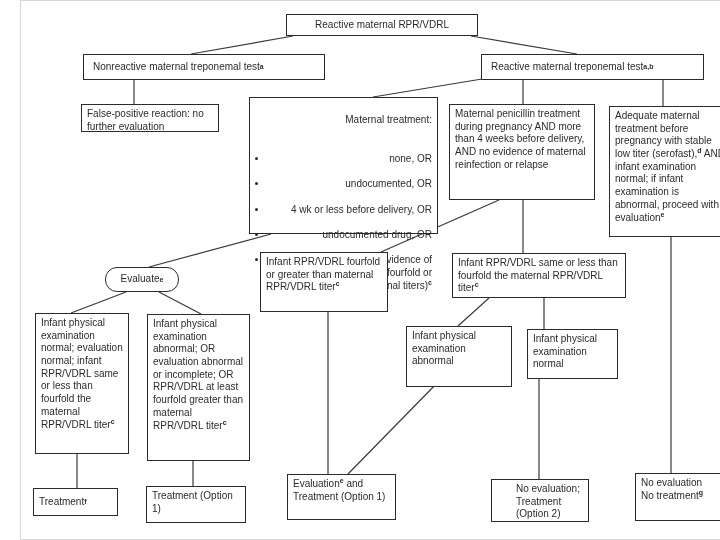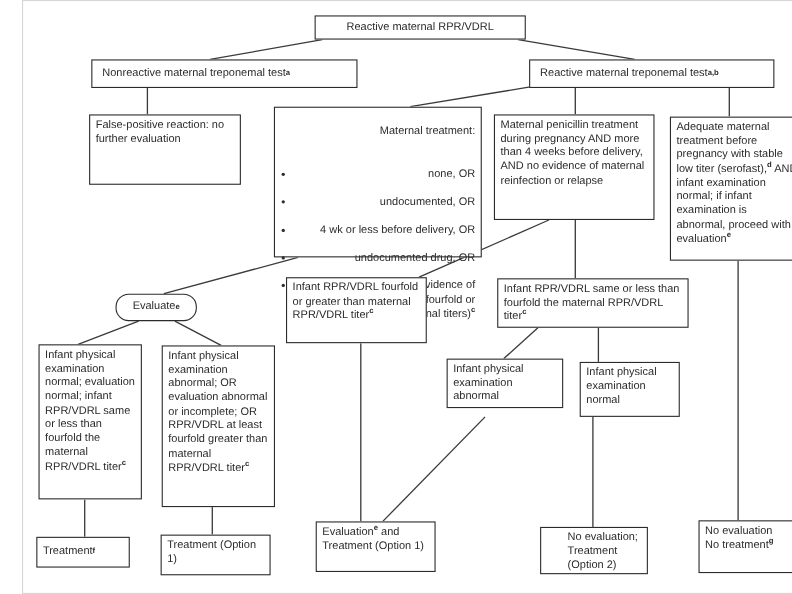--- a/index.html
+++ b/index.html
@@ -50,21 +50,21 @@
     <line x1="523" y1="297" x2="523" y2="328"></line>
     <line x1="650" y1="236" x2="650" y2="472"></line>
   </svg>
 
   <div class="node center" style="left:265px;top:13px;width:192px;height:22px;">Reactive maternal RPR/VDRL</div>
 
   <div class="node vcenter" style="left:460px;top:53px;width:223px;height:26px;padding:0 9px;">Reactive maternal treponemal test<sup>a,b</sup></div>
 
   <div class="node vcenter" style="left:62px;top:53px;width:242px;height:26px;padding:0 9px;">Nonreactive maternal treponemal test<sup>a</sup></div>
 
-  <div class="node" style="left:60px;top:103px;width:138px;height:64px;">False-positive reaction: no further evaluation</div>
+  <div class="node" style="left:60px;top:103px;width:138px;height:28px;">False-positive reaction: no further evaluation</div>
 
   <div class="node" style="left:228px;top:96px;width:189px;height:137px;text-align:right;">
     <div class="mt-title">Maternal treatment:</div>
     <ul class="mt-list">
       <li>none,  OR</li>
       <li>undocumented, OR</li>
       <li>4 wk or less before delivery, OR</li>
       <li>undocumented drug, OR</li>
       <li>maternal evidence of reinfection/relapse (fourfold or greater increase in maternal titers)<sup>c</sup></li>
     </ul>
@@ -77,21 +77,21 @@
   <div class="node center" style="left:84px;top:266px;width:74px;height:25px;border-radius:12px;">Evaluate<sup>e</sup></div>
 
   <div class="node" style="left:239px;top:251px;width:128px;height:60px;">Infant RPR/VDRL fourfold or greater than maternal RPR/VDRL titer<sup>c</sup></div>
 
   <div class="node" style="left:431px;top:252px;width:174px;height:45px;">Infant RPR/VDRL same or less than fourfold the maternal RPR/VDRL titer<sup>c</sup></div>
 
   <div class="node" style="left:14px;top:312px;width:94px;height:141px;">Infant physical examination normal; evaluation normal; infant RPR/VDRL same or less than fourfold the maternal RPR/VDRL titer<sup>c</sup></div>
 
   <div class="node" style="left:126px;top:313px;width:103px;height:147px;">Infant physical examination abnormal; OR evaluation abnormal or incomplete; OR RPR/VDRL at least fourfold greater than maternal RPR/VDRL titer<sup>c</sup></div>
 
-  <div class="node" style="left:385px;top:325px;width:106px;height:45px;">Infant physical examination abnormal</div>
+  <div class="node" style="left:385px;top:325px;width:106px;height:61px;">Infant physical examination abnormal</div>
 
   <div class="node" style="left:506px;top:328px;width:91px;height:50px;">Infant physical examination normal</div>
 
   <div class="node vcenter" style="left:12px;top:487px;width:85px;height:28px;">Treatment<sup>f</sup></div>
 
   <div class="node" style="left:125px;top:485px;width:100px;height:37px;">Treatment (Option 1)</div>
 
   <div class="node" style="left:266px;top:473px;width:109px;height:46px;">Evaluation<sup>e</sup> and Treatment (Option 1)</div>
 
   <div class="node" style="left:470px;top:478px;width:98px;height:43px;padding-left:24px;">No evaluation; Treatment (Option 2)</div>

